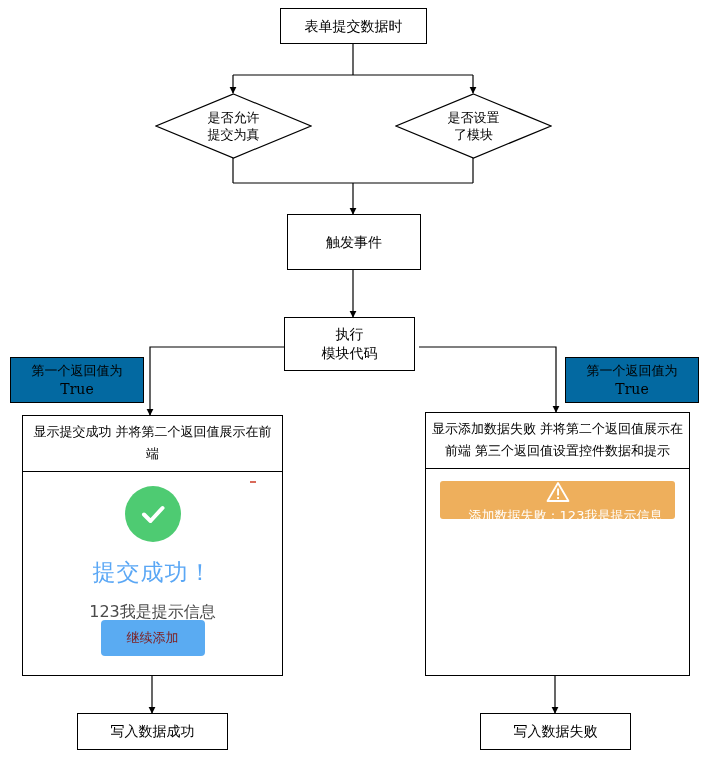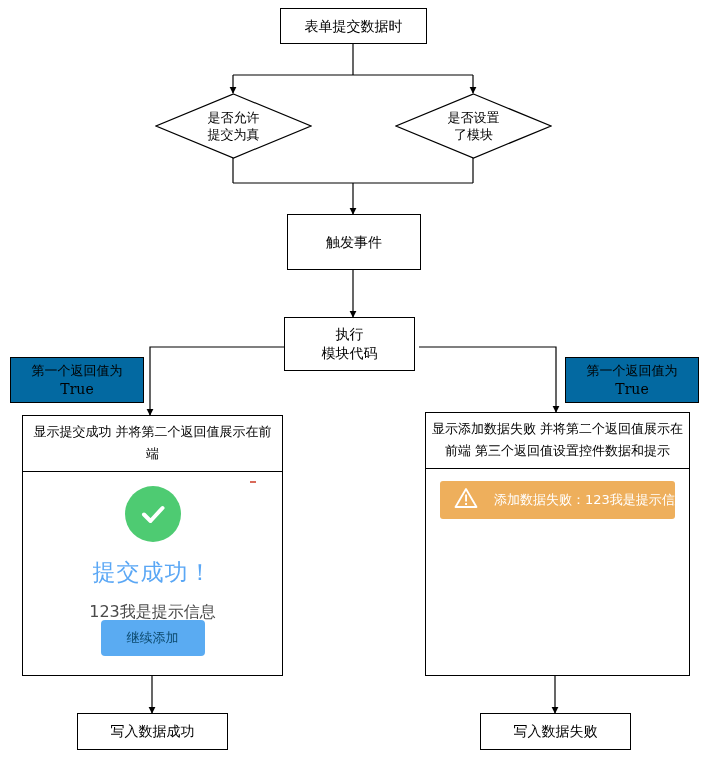--- a/index.html
+++ b/index.html
@@ -114,21 +114,21 @@
     letter-spacing: 1px;
     margin-bottom: 18px;
   }
   .succ-msg {
     color: #4a4a4a;
     font-size: 16px;
     line-height: 16px;
   }
   .succ-btn {
     background: #5aabf2;
-    color: #0c4a6e;
+    color: #7f1d1d;
     font-size: 13px;
     border: none;
     border-radius: 4px;
     padding: 9px 26px;
     cursor: pointer;
     font-family: inherit;
   }
   .succ-dot {
     position: absolute;
     right: 26px;
@@ -143,20 +143,21 @@
     padding: 12px 14px 0 14px;
   }
   .alert {
     background: #eeaf5c;
     border-radius: 3px;
     height: 38px;
     display: flex;
     align-items: center;
     padding: 0 14px;
     box-sizing: border-box;
+    flex-direction: column;
   }
   .alert-text {
     color: #ffffff;
     font-size: 13px;
     margin-left: 16px;
     white-space: nowrap;
   }
 
   
   .side-label {

